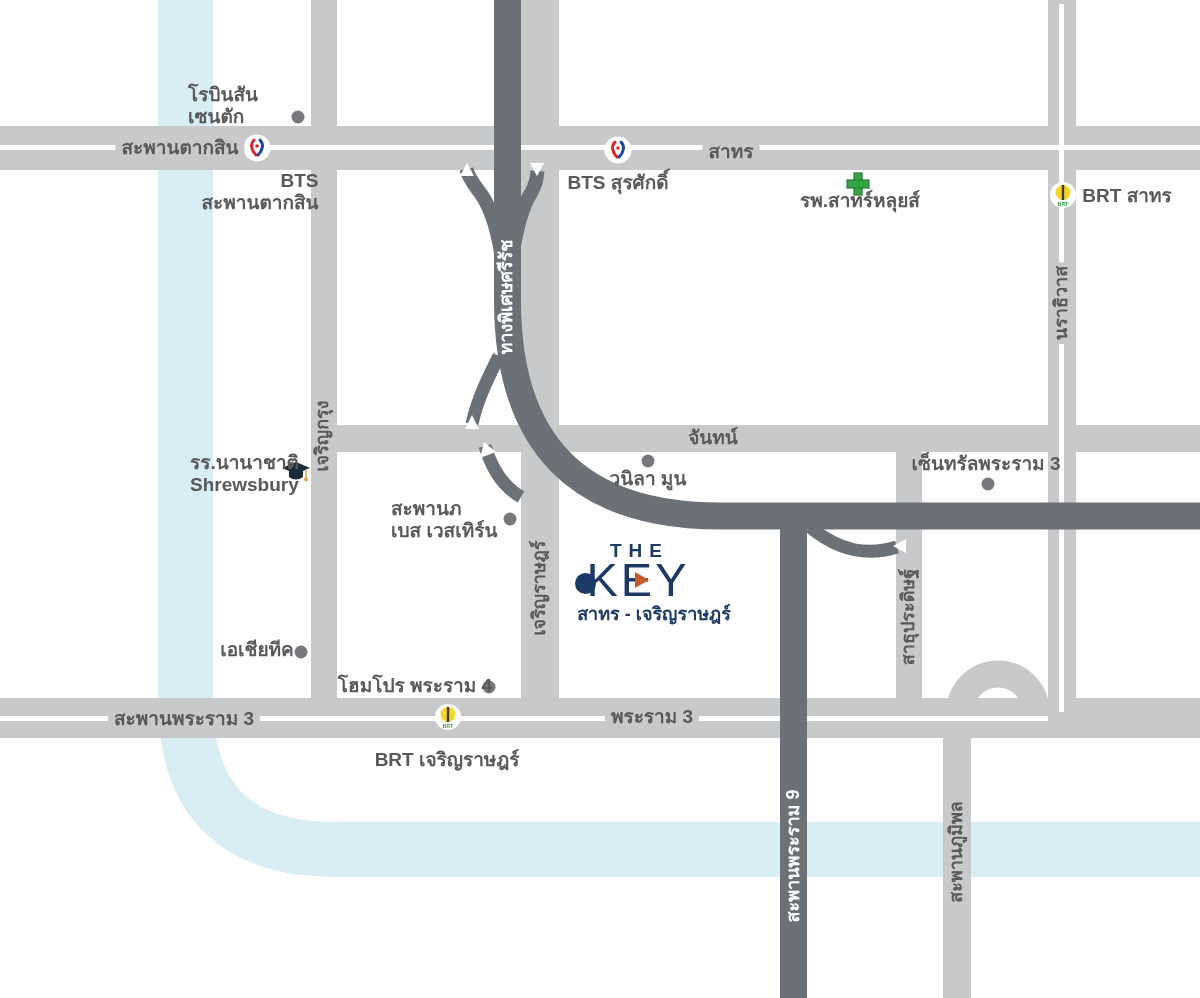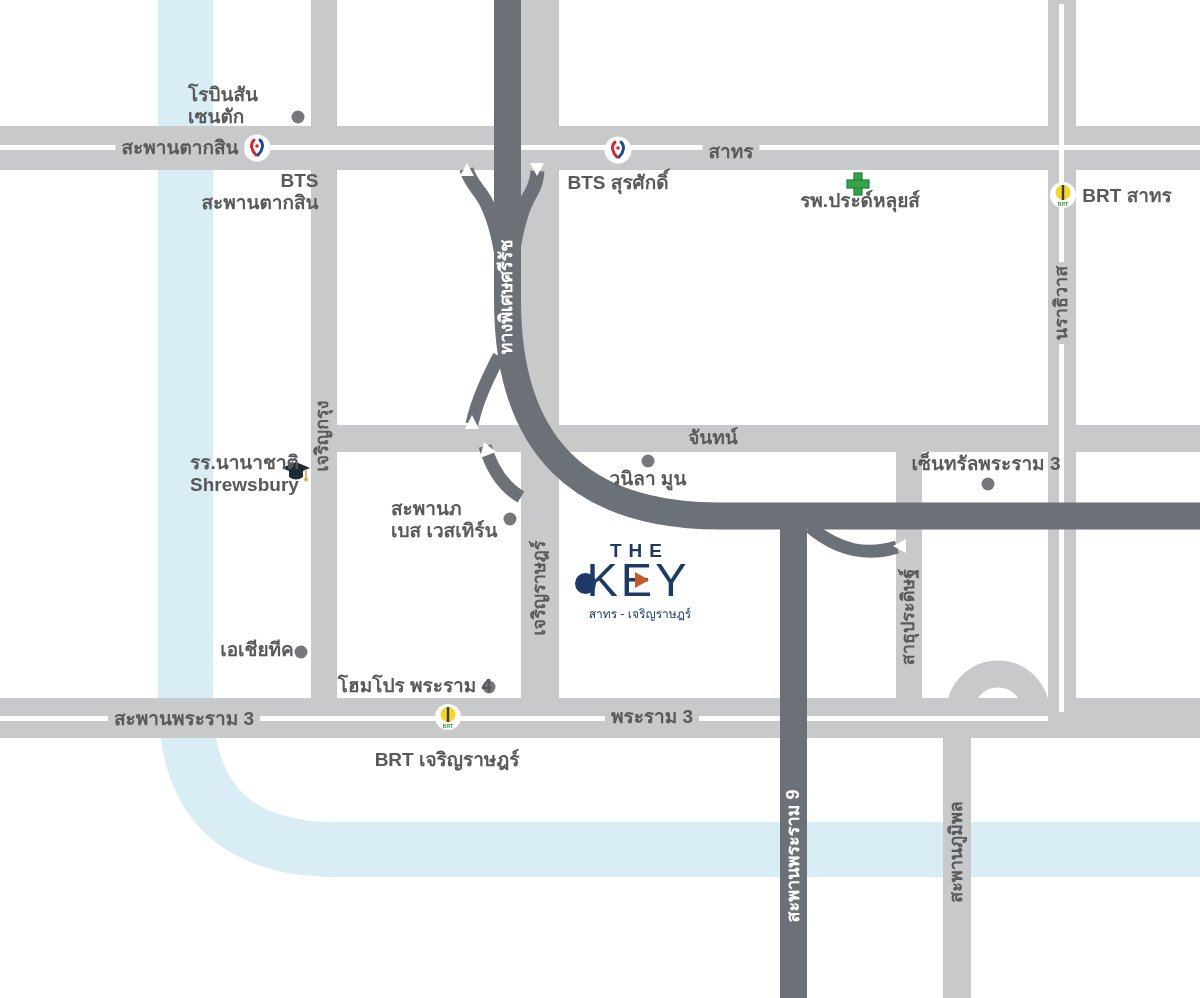--- a/index.html
+++ b/index.html
@@ -11,21 +11,21 @@
   .lbl{
     position:absolute;font-size:19px;font-weight:600;color:#58595b;
     white-space:nowrap;transform:translate(-50%,-50%);line-height:1.18;
   }
   .lbl.on-road{background:#c8c9cb;padding:0 6px;}
   .lbl.vert{transform:translate(-50%,-50%) rotate(-90deg);font-size:18px;}
   .lbl.vert.on-road{padding:0 4px;}
   .lbl.white{color:#ffffff;}
   .lbl.big{font-size:21px;font-weight:700;}
   .lbl.two-right{text-align:left;transform:none;}
-  .lbl.two-left{text-align:center;transform:none;}
+  .lbl.two-left{text-align:left;transform:none;}
   .lbl.two-center{text-align:right;}
   .dot{
     position:absolute;width:13px;height:13px;border-radius:50%;
     background:#77787b;transform:translate(-50%,-50%);
   }
   
   #logo{position:absolute;left:636px;top:580px;width:0;height:0;}
   .logo-the{
     position:absolute;left:0;top:-29px;transform:translate(-50%,-50%);
     font-size:19px;font-weight:700;letter-spacing:7px;color:#1d3a67;text-indent:7px;
@@ -36,22 +36,22 @@
   }
   .logo-dot{
     position:absolute;left:-61px;top:-7px;width:21px;height:21px;border-radius:50%;
     background:#1d3a67;
   }
   .logo-tri{
     position:absolute;left:-1px;top:-8px;width:0;height:0;
     border-left:14px solid #c75b28;border-top:8px solid transparent;border-bottom:8px solid transparent;
   }
   .logo-sub{
-    position:absolute;left:4px;top:33px;transform:translate(-50%,-50%);
-    font-size:12px;font-weight:400;color:#1d3a67;white-space:nowrap;
+    position:absolute;left:18px;top:33px;transform:translate(-50%,-50%);
+    font-size:18px;font-weight:700;color:#1d3a67;white-space:nowrap;
   }
 </style>
 </head>
 <body>
 
 <div id="map">
 
   <svg id="roads-svg" width="1200" height="998" viewBox="0 0 1200 998">
 
     <path d="M 185.5 0 L 185.5 700 Q 185.5 849.5 335 849.5 L 1200 849.5" fill="none" stroke="#d9edf5" stroke-width="55"></path>
@@ -150,21 +150,21 @@
     <div>สะพานตากสิน</div>
   </div>
   <div class="lbl" style="left:618px;top:183px">BTS สุรศักดิ์</div>
   <div class="lbl" style="left:1127px;top:196px">BRT สาทร</div>
   <div class="lbl" style="left:447px;top:760px">BRT เจริญราษฎร์</div>
 
   <div class="lbl two-right" style="left:188px;top:84px;width:100px">
     <div>โรบินสัน</div>
     <div>เซนตัก</div>
   </div>
-  <div class="lbl" style="left:860px;top:201px">รพ.ประด์หลุยส์</div>
+  <div class="lbl" style="left:860px;top:201px">รพ.สาทร์หลุยส์</div>
   <div class="lbl two-left" style="left:190px;top:452px">
     <div>รร.นานาชาติ</div>
     <div>Shrewsbury</div>
   </div>
   <div class="lbl" style="left:986px;top:464px">เซ็นทรัลพระราม 3</div>
   <div class="lbl" style="left:648px;top:479px">วนิลา มูน</div>
   <div class="lbl two-right" style="left:391px;top:498px;width:112px">
     <div>สะพานภ</div>
     <div>เบส เวสเทิร์น</div>
   </div>

